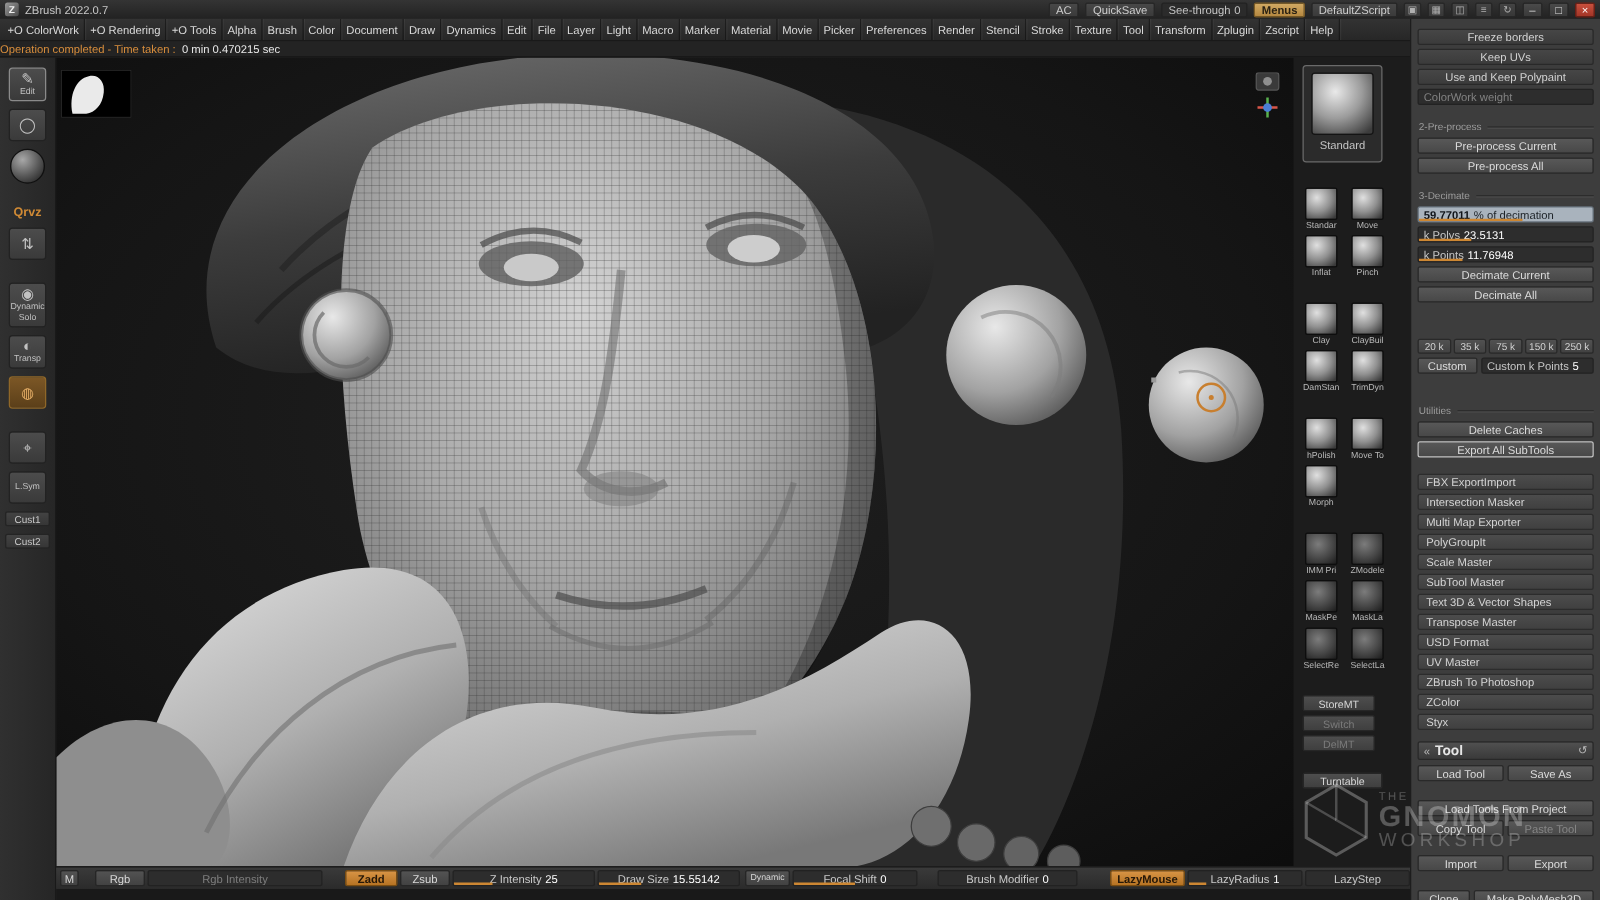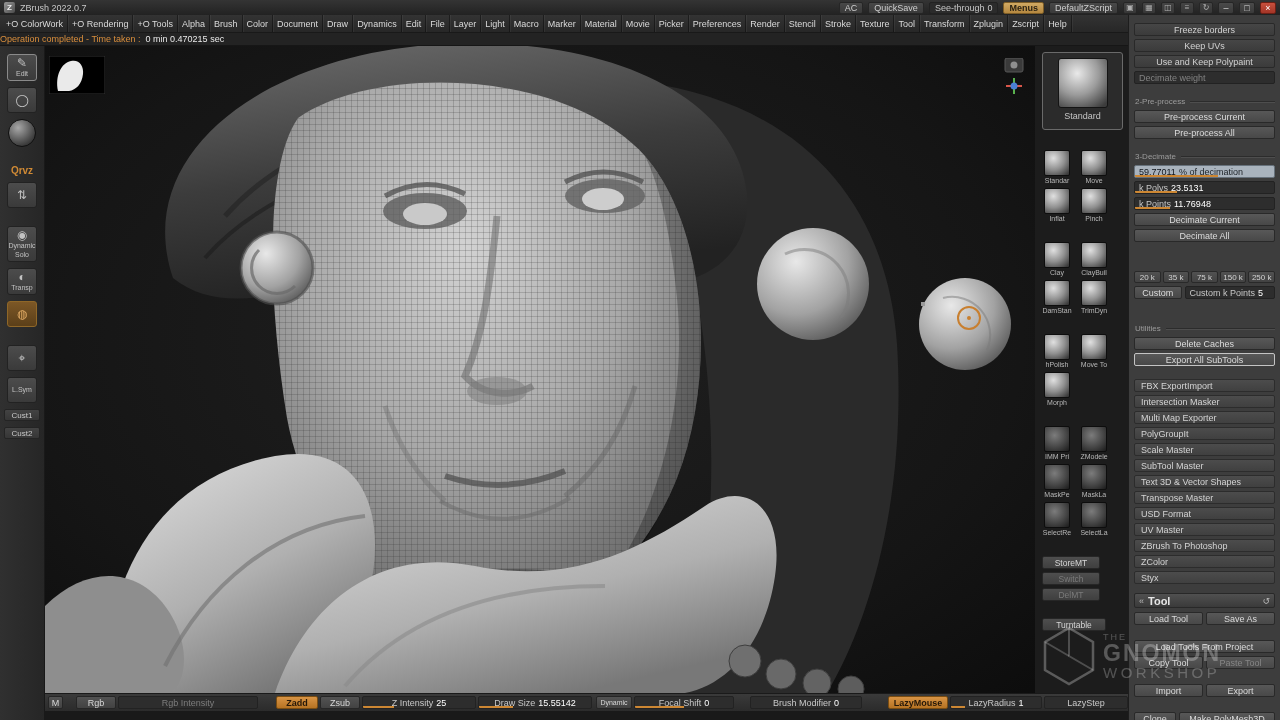--- a/index.html
+++ b/index.html
@@ -39,21 +39,21 @@
   .gap-top{margin-top:12px}
 
   
   #canvas{position:absolute;top:46px;left:45px;width:990px;height:647px;background:#121212;z-index:1}
   #canvas>svg.main{display:block}
   .alpha-thumb{position:absolute;top:10px;left:4px}
   .gizmo{position:absolute;top:12px;right:8px}
 
   
   #shelf{position:absolute;top:46px;left:1035px;width:93px;height:647px;background:#1c1c1c;display:flex;flex-direction:column;align-items:flex-start;padding:6px 0 0 7px;z-index:10}
-  .bigbrush{width:81px;height:78px;background:#2b2b2b;border:1px solid #6a6a6a;border-radius:3px;display:flex;flex-direction:column;align-items:center;justify-content:flex-start;padding-top:5px;gap:3px;margin-bottom:20px}
+  .bigbrush{width:64px;height:78px;background:#2b2b2b;border:1px solid #6a6a6a;border-radius:3px;display:flex;flex-direction:column;align-items:center;justify-content:flex-start;padding-top:5px;gap:3px;margin-bottom:20px}
   .bigthumb{width:50px;height:50px;border-radius:3px;background:radial-gradient(circle at 38% 30%,#e9e9e9,#9b9b9b 48%,#3c3c3c 92%);border:1px solid #141414}
   .biglabel{font-size:9px;color:#c5c5c5}
   .brow{display:flex;gap:7px;margin-bottom:4px}
   .bcell{width:30px;display:flex;flex-direction:column;align-items:center}
   .bthumb{width:26px;height:26px;border-radius:2px;border:1px solid #0d0d0d;background:radial-gradient(circle at 35% 30%,#e0e0e0,#909090 50%,#3a3a3a 92%)}
   .bthumb.dark{background:radial-gradient(circle at 40% 35%,#7c7c7c,#474747 55%,#1f1f1f 95%)}
   .blabel{font-size:7px;color:#b8b8b8;margin-top:1px;white-space:nowrap}
   .bspace{width:30px}
   .shelf-btn{width:58px;height:13px;margin-bottom:3px;background:linear-gradient(#4e4e4e,#3f3f3f);border:1px solid #262626;border-radius:2px;font-size:8.5px;color:#d6d6d6;display:flex;align-items:center;justify-content:center}
   .shelf-btn.dim{color:#7b7b7b}
@@ -63,21 +63,21 @@
   #rightpanel{position:absolute;top:15px;left:1128px;width:152px;height:705px;background:#3d3d3d;border-left:1px solid #1d1d1d;padding:8px 5px 0 5px;display:flex;flex-direction:column;z-index:25;overflow:hidden}
   .rp-toggle{height:13px;margin-bottom:3px;background:linear-gradient(#464646,#3b3b3b);border:1px solid #292929;border-radius:2px;font-size:9px;color:#d2d2d2;display:flex;align-items:center;justify-content:center;flex:none}
   .rp-div{display:flex;align-items:center;gap:5px;font-size:8px;color:#9c9c9c;margin:10px 0 4px 1px;flex:none}
   .rp-div::after{content:"";flex:1;height:1px;background:#2c2c2c;box-shadow:0 1px 0 #4e4e4e}
   .rp-btn{height:13px;margin-bottom:3px;background:linear-gradient(#585858,#484848);border:1px solid #292929;border-radius:2px;font-size:9px;color:#dcdcdc;display:flex;align-items:center;justify-content:center;flex:none}
   .rp-btn.outlined{border-color:#c4c4c4}
   .rp-btn.dim{color:#868686}
   .rp-slider{position:relative;height:13px;margin-bottom:3px;background:#2d2d2d;border:1px solid #222;border-radius:2px;font-size:9px;color:#c6c6c6;display:flex;align-items:center;padding-left:4px;gap:3px;overflow:hidden;flex:none}
   .rp-slider .val{color:#fff}
   .rp-slider.hl{background:#a9b3bd;border-color:#67727c;color:#1c2126}
-  .rp-slider.hl .val{color:#10141a;font-weight:normal}
+  .rp-slider.hl .val{color:#10141a;font-weight:bold}
   .rp-slider.dim{color:#828282}
   .rp-slider .fill{position:absolute;left:0;bottom:0;height:2px;background:#cd8733}
   .presets{display:flex;gap:2px;margin-bottom:3px;flex:none}
   .preset-btn{flex:1;height:12px;background:linear-gradient(#515151,#424242);border:1px solid #292929;border-radius:2px;font-size:8px;color:#d2d2d2;display:flex;align-items:center;justify-content:center}
   .plugin{height:13px;margin-bottom:3px;background:linear-gradient(#4c4c4c,#404040);border:1px solid #2c2c2c;border-radius:2px;font-size:9px;color:#d4d4d4;display:flex;align-items:center;padding-left:6px;flex:none}
   .tool-header{height:15px;margin:6px 0 4px 0;background:linear-gradient(#505050,#3a3a3a);border:1px solid #282828;border-radius:2px;display:flex;align-items:center;gap:4px;padding:0 4px;font-size:11px;font-weight:bold;color:#e6e6e6;flex:none}
   .th-icon{font-size:9px;color:#b9b9b9;font-weight:normal}
   .th-right{margin-left:auto}
   .tool-row{display:flex;gap:3px;margin-bottom:3px;flex:none}
   .tool-row .rp-btn{margin-bottom:12px;flex:1}
@@ -390,21 +390,21 @@
     <div class="shelf-btn dim">Switch</div>
     <div class="shelf-btn dim">DelMT</div>
     <div class="shelf-btn" style="margin-top:14px;width:64px">Turntable</div>
   </div>
 
   <div id="rightpanel">
     <div class="rp-toggle">Freeze borders</div>
     <div class="rp-toggle">Keep UVs</div>
     <div class="rp-toggle">Use and Keep Polypaint</div>
     <div class="rp-slider dim">
-        <span>Decimate weight</span>
+        <span>ColorWork weight</span>
       </div>
 
     <div class="rp-div">
         <span>2-Pre-process</span>
       </div>
     <div class="rp-btn">Pre-process Current</div>
     <div class="rp-btn">Pre-process All</div>
 
     <div class="rp-div">
         <span>3-Decimate</span>

